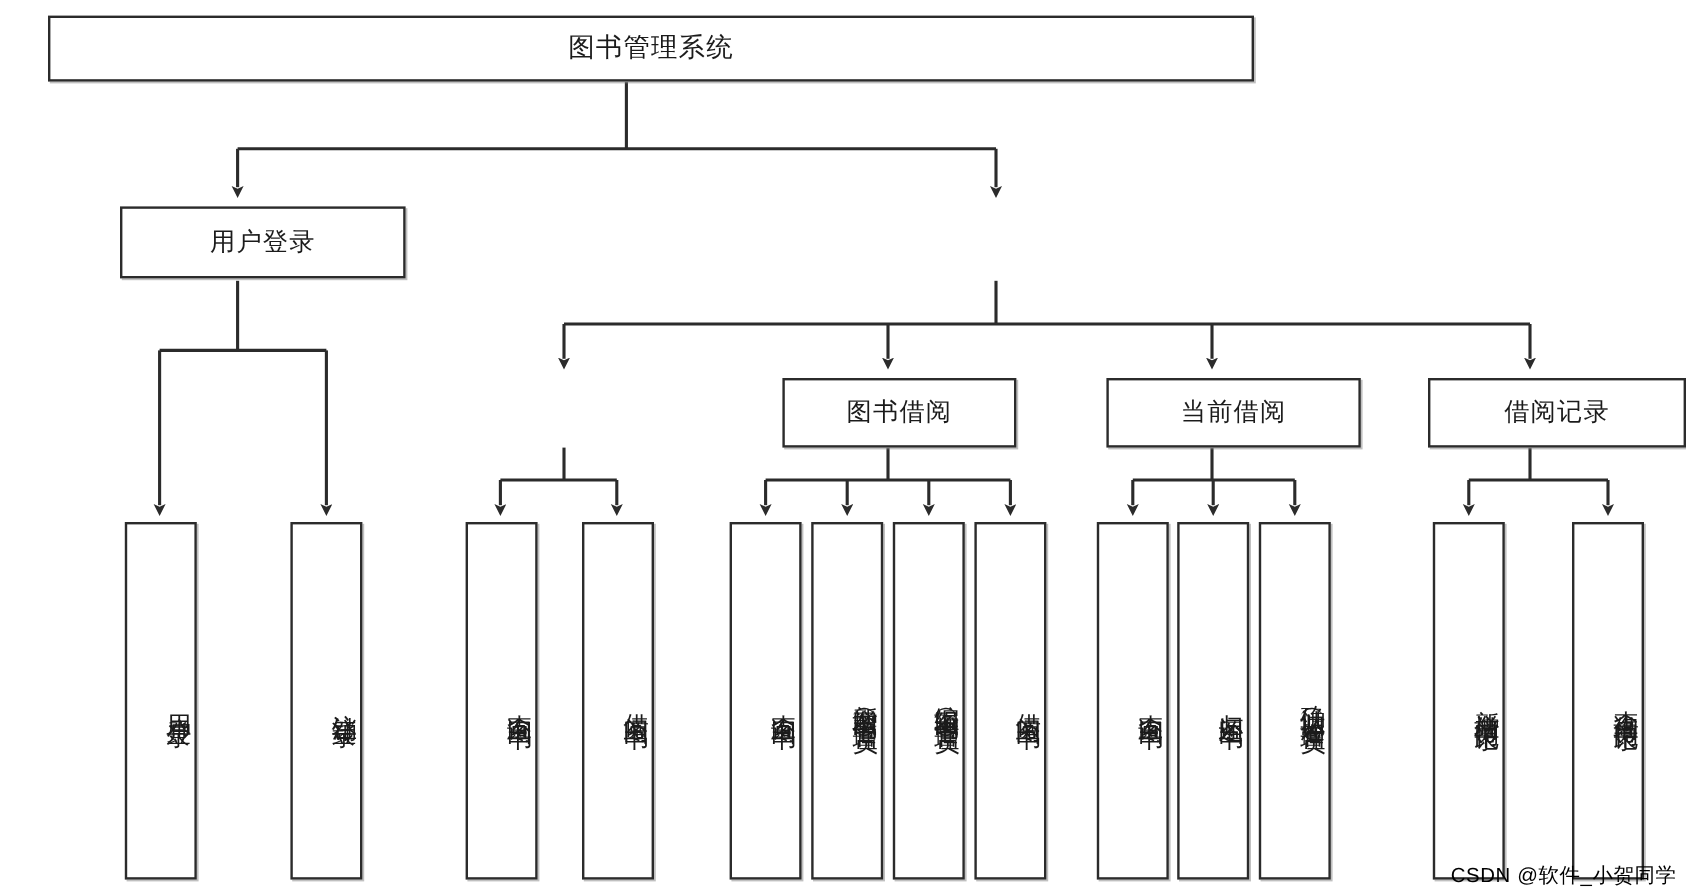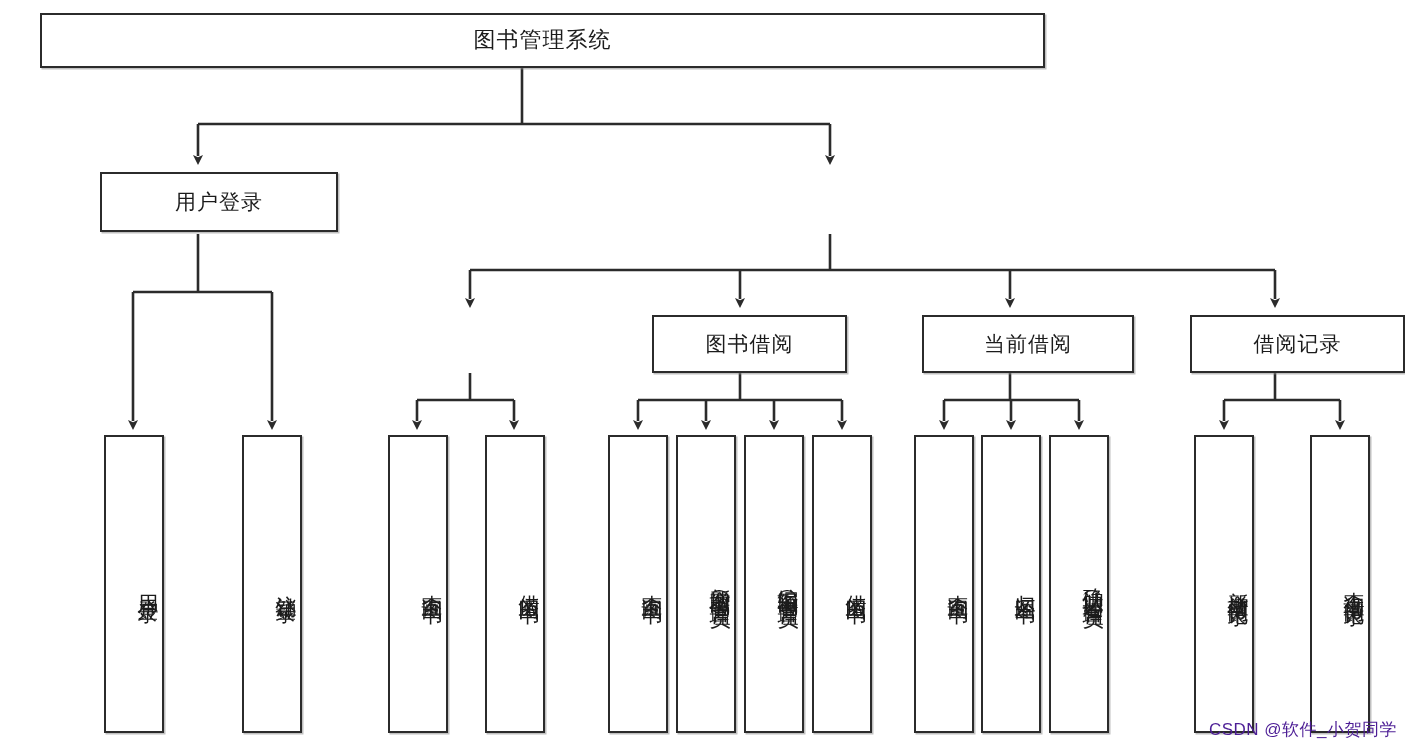--- a/index.html
+++ b/index.html
@@ -57,21 +57,21 @@
   .node.vert .vlabel {
     writing-mode: vertical-rl;
     text-orientation: upright;
     white-space: nowrap;
   }
   .watermark {
     position: absolute;
     right: 8px;
     bottom: 6px;
     font-size: 17px;
-    color: #4c1d95;
+    color: #000000;
     letter-spacing: 0.5px;
     white-space: nowrap;
   }
 </style>
 </head>
 <body>
 
 <div id="canvas">
 
   <svg id="wires" viewBox="0 0 1405 747">

